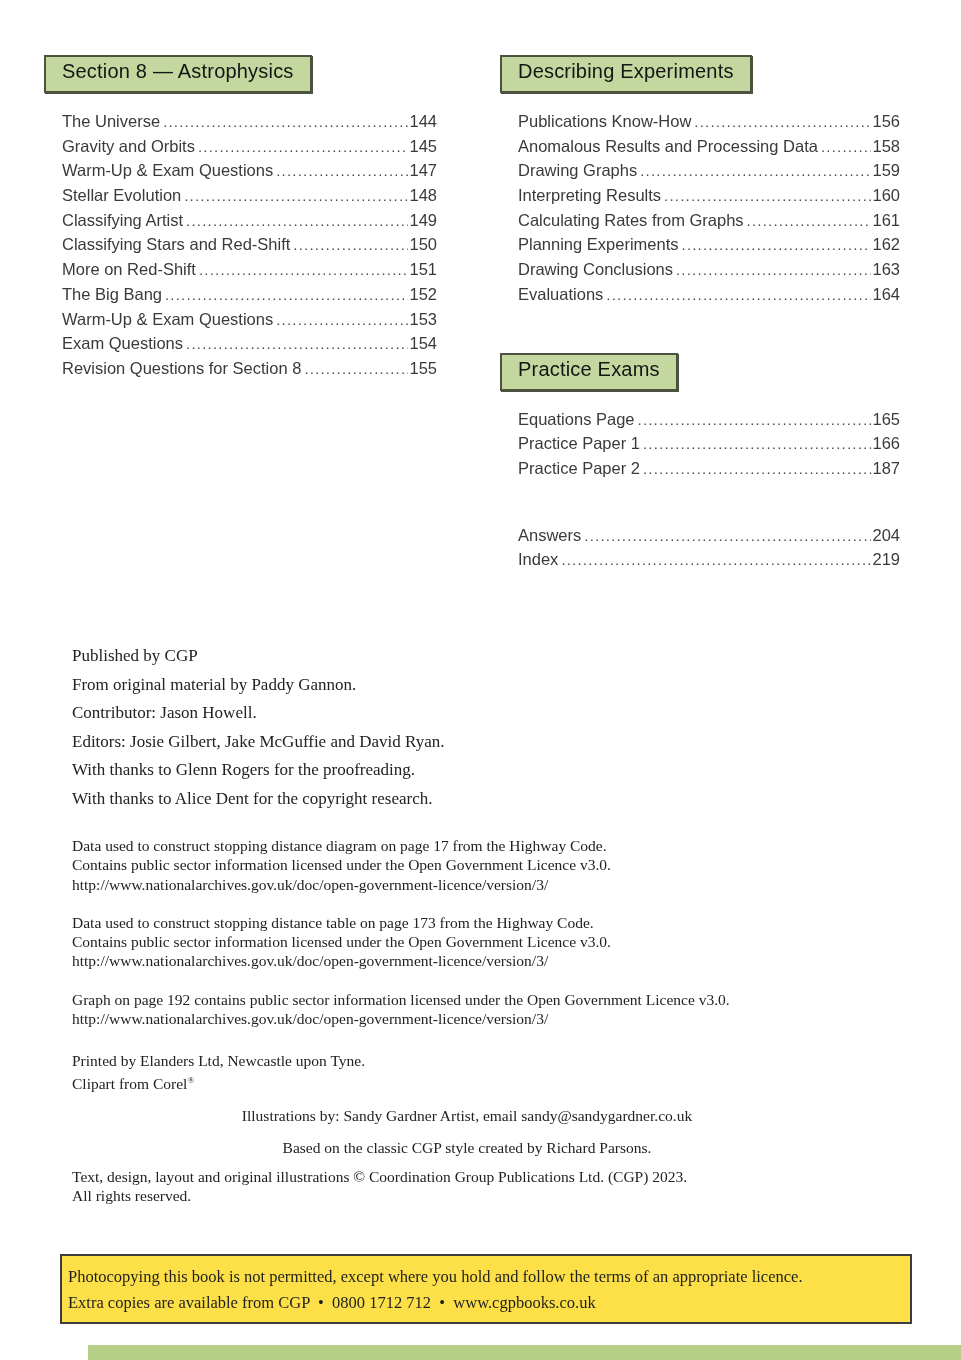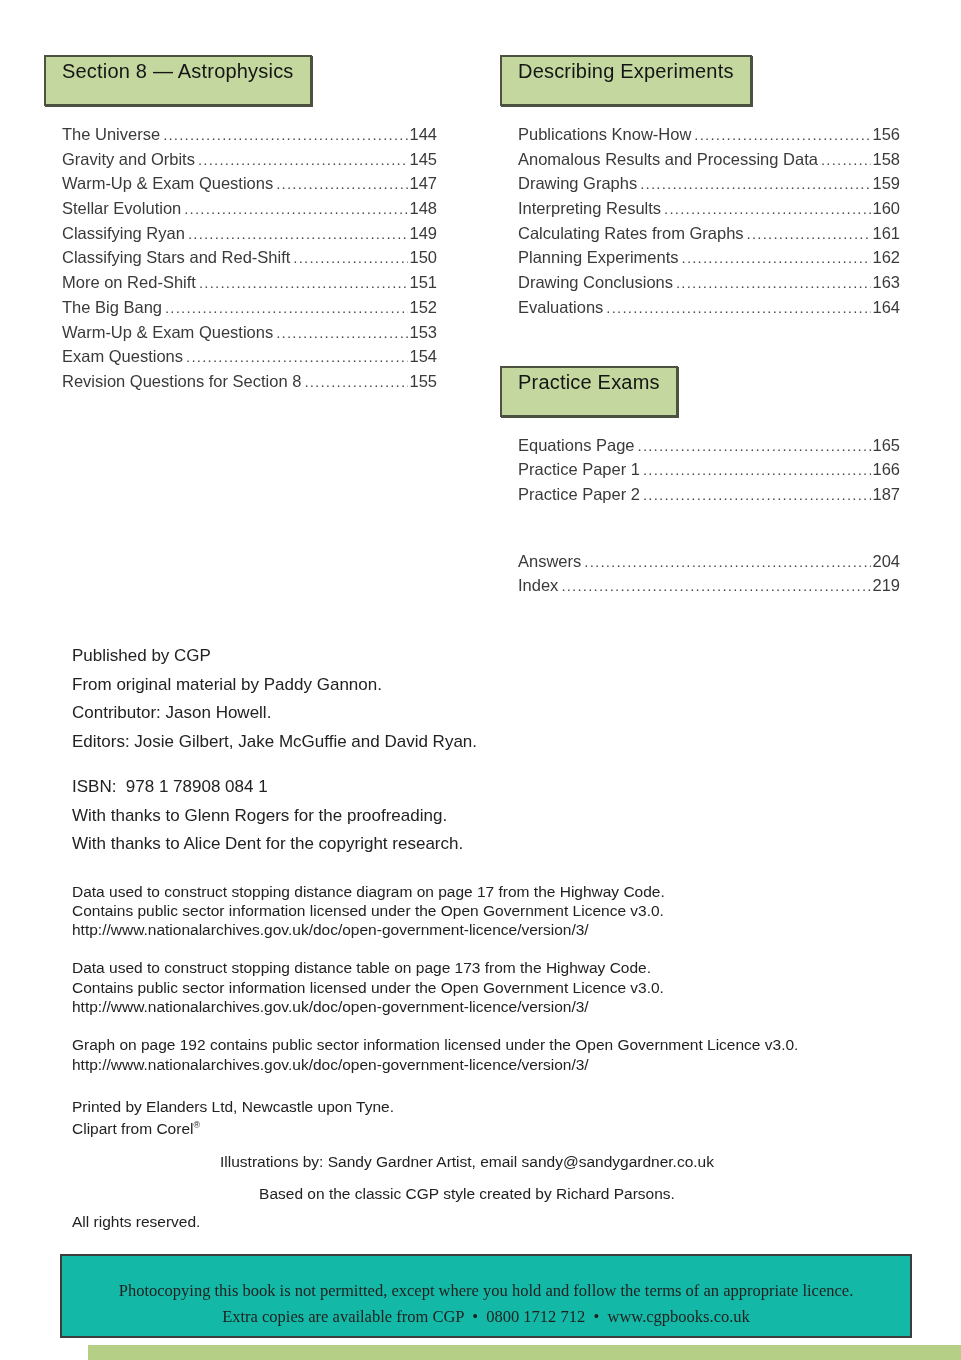--- a/index.html
+++ b/index.html
@@ -8,21 +8,21 @@
     font-family:"Liberation Sans", sans-serif; color:#333;
     overflow:hidden;
   }
 
   
   .section-box {
     display:inline-block;
     background: var(--box_fill, #c3d79e);
     border:2px solid var(--box_border, #4b5340);
     box-shadow: 1px 1px 0 var(--box_border, #4b5340);
-    padding:3px 16px 21px 16px;
+    padding:3px 16px 8px 16px;
     font-size:20px; letter-spacing:0.2px;
     color:#151515; white-space:nowrap;
   }
 
   
   .col { position:absolute; top:55px; }
   .col-left  { left:44px;  width:394px; }
   .col-right { left:500px; width:402px; }
 
   .entries { margin:16px 0 0 18px; }
@@ -45,42 +45,42 @@
   }
   .toc-page { flex:0 0 auto; text-align:right; min-width:28px; }
 
   .practice-block { margin-top:46px; }
   .backmatter { margin:42px 0 0 18px; }
   .col-right .backmatter { width:382px; }
 
   
   .colophon {
     position:absolute; left:72px; top:642px; width:790px;
-    font-family:Liberation Sans, sans-serif; color:#222222;
+    font-family:Liberation Serif, serif; color:#222222;
   }
   .colophon p { margin:0; }
   .grp-main p { font-size:17px; line-height:28.5px; }
   .isbn-line { margin-top:17px !important; }
   .prewrap { white-space:pre-wrap; }
   .lic-group { margin-top:23px; }
   .lic-group p { font-size:15.5px; line-height:19.3px; }
   .lic-block { margin-bottom:19px; }
   .lic-block:last-child { margin-bottom:4px; }
   .print-group { margin-top:23px; }
   .print-group p { font-size:15.5px; line-height:19.3px; }
   .solo { margin-top:13px !important; font-size:15.5px; line-height:19.3px;text-align:center; }
   .copy-group { margin-top:9px; }
   .copy-group p { font-size:15.5px; line-height:19.3px; }
   sup { font-size:9px; }
 
   
   .footer-box {
     position:absolute; left:60px; top:1254px; width:836px;
-    border:2px solid #3d3d3d; background:#14b8a6;
-    text-align:center; padding:22px 6px 7px 6px;
+    border:2px solid #3d3d3d; background:#fde047;
+    text-align:left; padding:8px 6px 7px 6px;
     font-family:"Liberation Serif", serif; font-size:16.5px;
     line-height:25.5px; color:#1f1f1f;
   }
 
   
   .bottom-bar {
     position:absolute; left:88px; right:0; top:1345px; height:15px;
     background: var(--bar_green, #b5d086);
   }
 </style>
@@ -104,21 +104,21 @@
         <span class="toc-label">Warm-Up &amp; Exam Questions</span>
         <span class="leader"></span>
         <span class="toc-page">147</span>
       </div>
     <div class="toc-row">
         <span class="toc-label">Stellar Evolution</span>
         <span class="leader"></span>
         <span class="toc-page">148</span>
       </div>
     <div class="toc-row">
-        <span class="toc-label">Classifying Ryan</span>
+        <span class="toc-label">Classifying Artist</span>
         <span class="leader"></span>
         <span class="toc-page">149</span>
       </div>
     <div class="toc-row">
         <span class="toc-label">Classifying Stars and Red-Shift</span>
         <span class="leader"></span>
         <span class="toc-page">150</span>
       </div>
     <div class="toc-row">
         <span class="toc-label">More on Red-Shift</span>
@@ -227,21 +227,20 @@
       </div>
   </div>
 </div>
 
 <div class="colophon">
   <div class="grp-main">
     <p>Published by CGP</p>
     <p>From original material by Paddy Gannon.</p>
     <p>Contributor: Jason Howell.</p>
     <p>Editors: Josie Gilbert, Jake McGuffie and David Ryan.</p>
-    <p class="isbn-line prewrap">ISBN:  978 1 78908 084 1</p>
     <p>With thanks to Glenn Rogers for the proofreading.</p>
     <p>With thanks to Alice Dent for the copyright research.</p>
   </div>
 
   <div class="lic-group">
     <div class="lic-block">
       <p>Data used to construct stopping distance diagram on page 17 from the Highway Code.</p>
       <p>Contains public sector information licensed under the Open Government Licence v3.0.</p>
       <p>http://www.nationalarchives.gov.uk/doc/open-government-licence/version/3/</p>
     </div>
@@ -258,20 +257,21 @@
 
   <div class="print-group">
     <p>Printed by Elanders Ltd, Newcastle upon Tyne.</p>
     <p><span>Clipart from Corel</span><sup>®</sup></p>
   </div>
 
   <p class="solo">Illustrations by: Sandy Gardner Artist, email sandy@sandygardner.co.uk</p>
   <p class="solo">Based on the classic CGP style created by Richard Parsons.</p>
 
   <div class="copy-group">
+    <p>Text, design, layout and original illustrations © Coordination Group Publications Ltd. (CGP) 2023.</p>
     <p>All rights reserved.</p>
   </div>
 </div>
 
 <div class="footer-box">
   <div>Photocopying this book is not permitted, except where you hold and follow the terms of an appropriate licence.</div>
   <div class="prewrap">Extra copies are available from CGP  •  0800 1712 712  •  www.cgpbooks.co.uk</div>
 </div>
 
 <div class="bottom-bar"></div>

